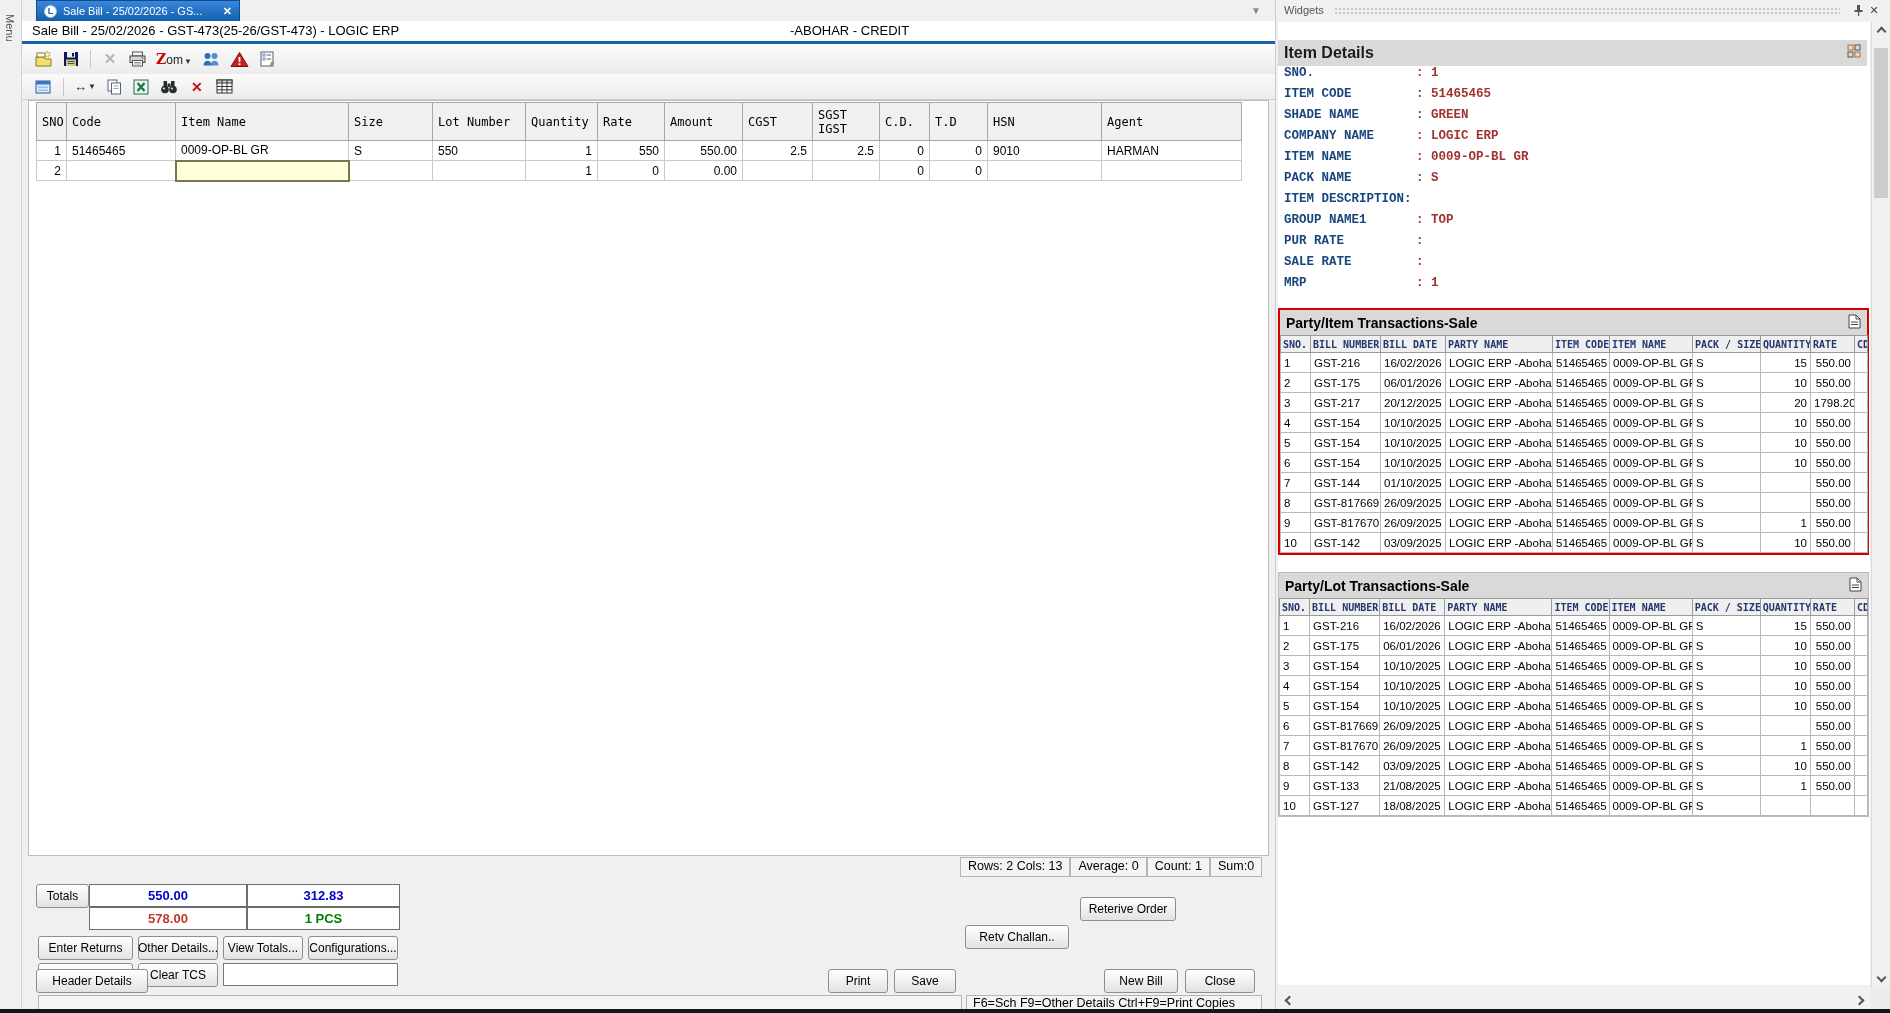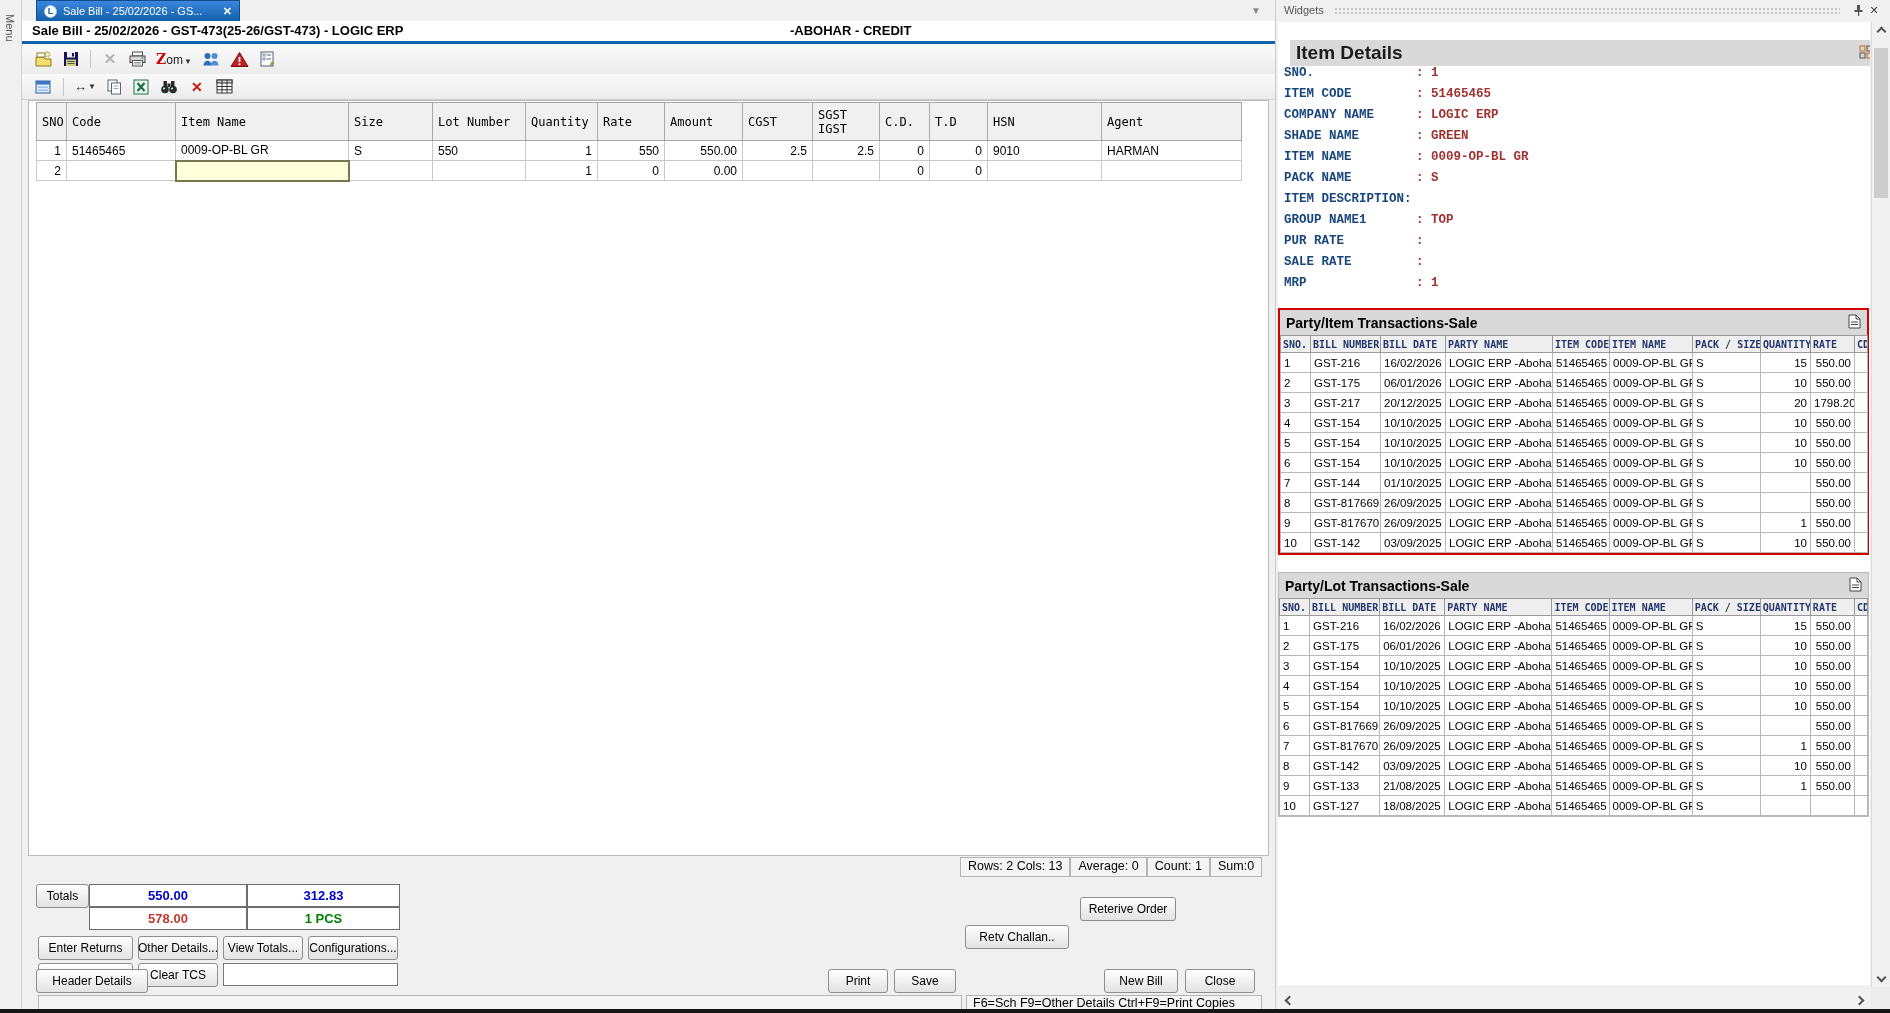--- a/index.html
+++ b/index.html
@@ -12,21 +12,21 @@
   .menu-strip span{position:absolute;top:14px;left:4px;writing-mode:vertical-rl;font-size:11px;color:#555}
 
   
   .main{position:absolute;left:22px;top:0;width:1253px;height:1013px;background:#f0f0f0}
   .tab-bar{position:absolute;top:0;left:0;right:0;height:21px;background:#f0f0f0}
   .tab{position:absolute;left:14px;top:0;height:21px;width:204px;background:linear-gradient(#3b86dd,#1160ab);color:#fff;display:flex;align-items:center;gap:6px;padding:0 7px;font-size:11px;border:1px solid #0d4d8c;border-bottom:none}
   .tab-title{flex:1;white-space:nowrap;overflow:hidden}
   .tab-logo{width:13px;height:13px;border-radius:50%;background:#fff;color:#1160ab;font-size:9px;font-weight:bold;display:flex;align-items:center;justify-content:center;border:1px solid #9cc4ec}
   .tab-close{font-size:11px;font-weight:bold;cursor:default}
   .tabbar-drop{position:absolute;right:14px;top:5px;color:#8a8a8a;font-size:10px}
-  .title-bar{position:absolute;top:21px;left:0;right:0;height:20px;background:#fff;font-weight:bold;font-size:13px}
+  .title-bar{position:absolute;top:21px;left:0;right:0;height:20px;background:#fff;font-weight:normal;font-size:13px}
   .title-left{position:absolute;left:10px;top:2px;white-space:nowrap}
   .title-right{position:absolute;left:768px;top:2px;white-space:nowrap}
   .blue-line{position:absolute;top:41px;left:0;right:0;height:3px;background:#1463ae}
 
   .toolbar{position:absolute;left:0;right:0;background:linear-gradient(#fafafa,#ececec);display:flex;align-items:center;padding-left:10px;gap:5px}
   #toolbar1{top:44px;height:30px}
   #toolbar2{top:74px;height:26px;border-bottom:1px solid #cfcfcf}
   .tbtn{display:flex;align-items:center;justify-content:center;min-width:22px;height:22px;padding:0 2px}
   .tbtn svg{display:block}
   .tsep{width:1px;height:18px;background:#c8c8c8;margin:0 3px}
@@ -63,21 +63,21 @@
 
   .bottom-bar{position:absolute;left:0;right:0;bottom:0;height:4px;background:#151515}
 
   
   .widgets{position:absolute;left:1275px;top:0;width:615px;height:1013px;background:#f0f0f0;border-left:1px solid #cccccc}
   .widgets-header{position:absolute;top:0;left:0;right:0;height:20px;display:flex;align-items:center;padding:0 8px;font-size:11px;color:#555}
   .wdots{flex:1;height:7px;margin:0 10px;background-image:radial-gradient(#c6c6c6 1px,transparent 1.2px);background-size:4px 4px;background-position:0 0}
   .whbtn{width:16px;display:flex;align-items:center;justify-content:center;color:#444}
   .widgets-body{position:absolute;left:2px;top:22px;width:592px;bottom:28px;background:#fff;overflow:hidden}
 
-  .sec-title{position:absolute;left:12px;width:589px;height:23px;background:#d9d9d9;font-weight:bold;font-size:19px;color:#1c1c1c;display:flex;align-items:center;padding:13px 6px}
+  .sec-title{position:absolute;left:0;width:589px;height:23px;background:#d9d9d9;font-weight:bold;font-size:16px;color:#1c1c1c;display:flex;align-items:center;padding:13px 6px}
   .sec-title .spacer{flex:1}
   .id-fields{position:absolute;left:6px;top:44px;width:580px}
   .id-row{height:21px;font-family:Liberation Mono, monospace;font-size:12.5px;font-weight:bold;white-space:nowrap}
   .id-label{display:inline-block;min-width:132px;color:#17457c}
   .id-value{color:#a03232}
 
   .wbox{position:absolute;left:0;width:591px;background:#fff}
   .wbox.redbox{border:2px solid #d40000}
   .wtable{width:100%;font-size:11.5px}
   .wtable th{font-family:"DejaVu Sans Mono",monospace;font-size:10px;font-weight:bold;color:#23366e;background:#efefef;border:1px solid #9a9a9a;height:17px;text-align:left;padding:0 2px;white-space:nowrap;overflow:hidden}
@@ -372,22 +372,22 @@
               <rect x="1" y="1" width="5" height="5" fill="none" stroke="#c96a11"></rect>
               <rect x="8" y="1" width="5" height="5" fill="none" stroke="#555"></rect>
               <rect x="1" y="8" width="5" height="5" fill="none" stroke="#555"></rect>
               <rect x="8" y="8" width="5" height="5" fill="none" stroke="#c96a11"></rect>
             </svg>
         </span>
       </div>
       <div class="id-fields">
           <div class="id-row"><span class="id-label">SNO.</span><span class="id-value">: 1</span></div>
           <div class="id-row"><span class="id-label">ITEM CODE</span><span class="id-value">: 51465465</span></div>
+          <div class="id-row"><span class="id-label">SHADE NAME</span><span class="id-value">: GREEN</span></div>
           <div class="id-row"><span class="id-label">COMPANY NAME</span><span class="id-value">: LOGIC ERP</span></div>
-          <div class="id-row"><span class="id-label">SHADE NAME</span><span class="id-value">: GREEN</span></div>
           <div class="id-row"><span class="id-label">ITEM NAME</span><span class="id-value">: 0009-OP-BL GR</span></div>
           <div class="id-row"><span class="id-label">PACK NAME</span><span class="id-value">: S</span></div>
           <div class="id-row"><span class="id-label">ITEM DESCRIPTION:</span><span class="id-value"></span></div>
           <div class="id-row"><span class="id-label">GROUP NAME1</span><span class="id-value">: TOP</span></div>
           <div class="id-row"><span class="id-label">PUR RATE</span><span class="id-value">:</span></div>
           <div class="id-row"><span class="id-label">SALE RATE</span><span class="id-value">:</span></div>
           <div class="id-row"><span class="id-label">MRP</span><span class="id-value">: 1</span></div>
         </div>
 
       <div class="wbox redbox" style="top:286px">

